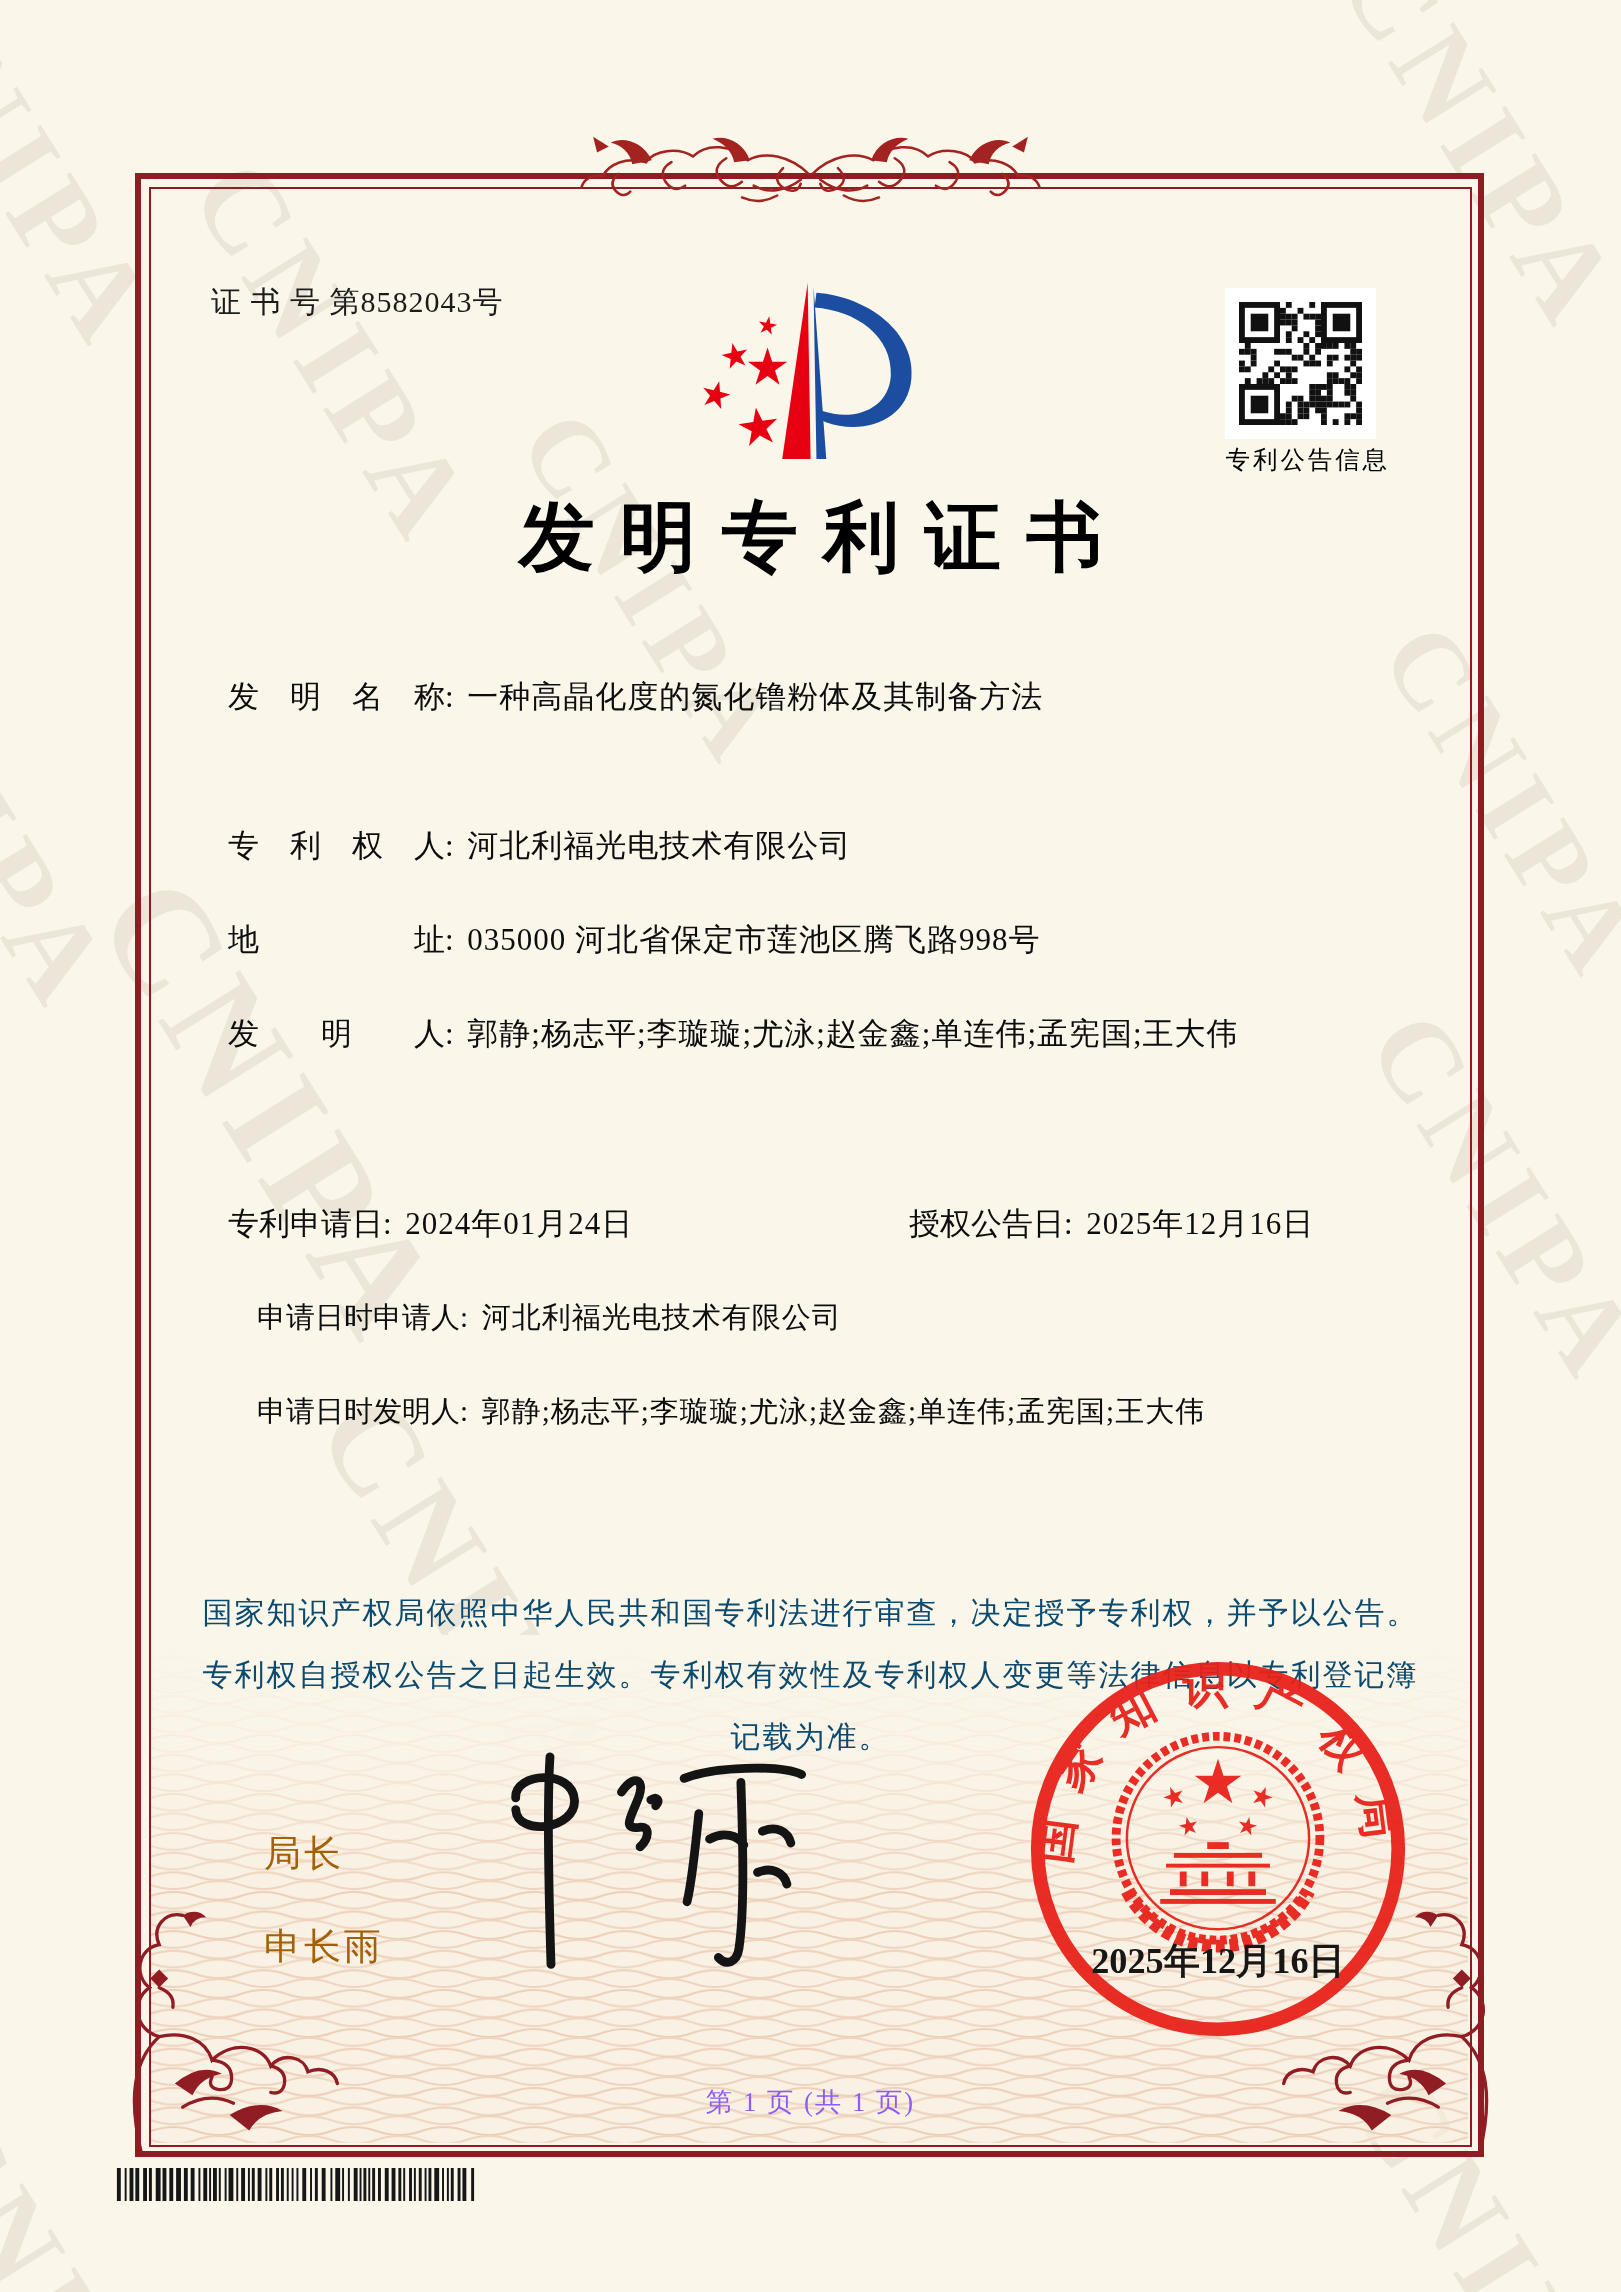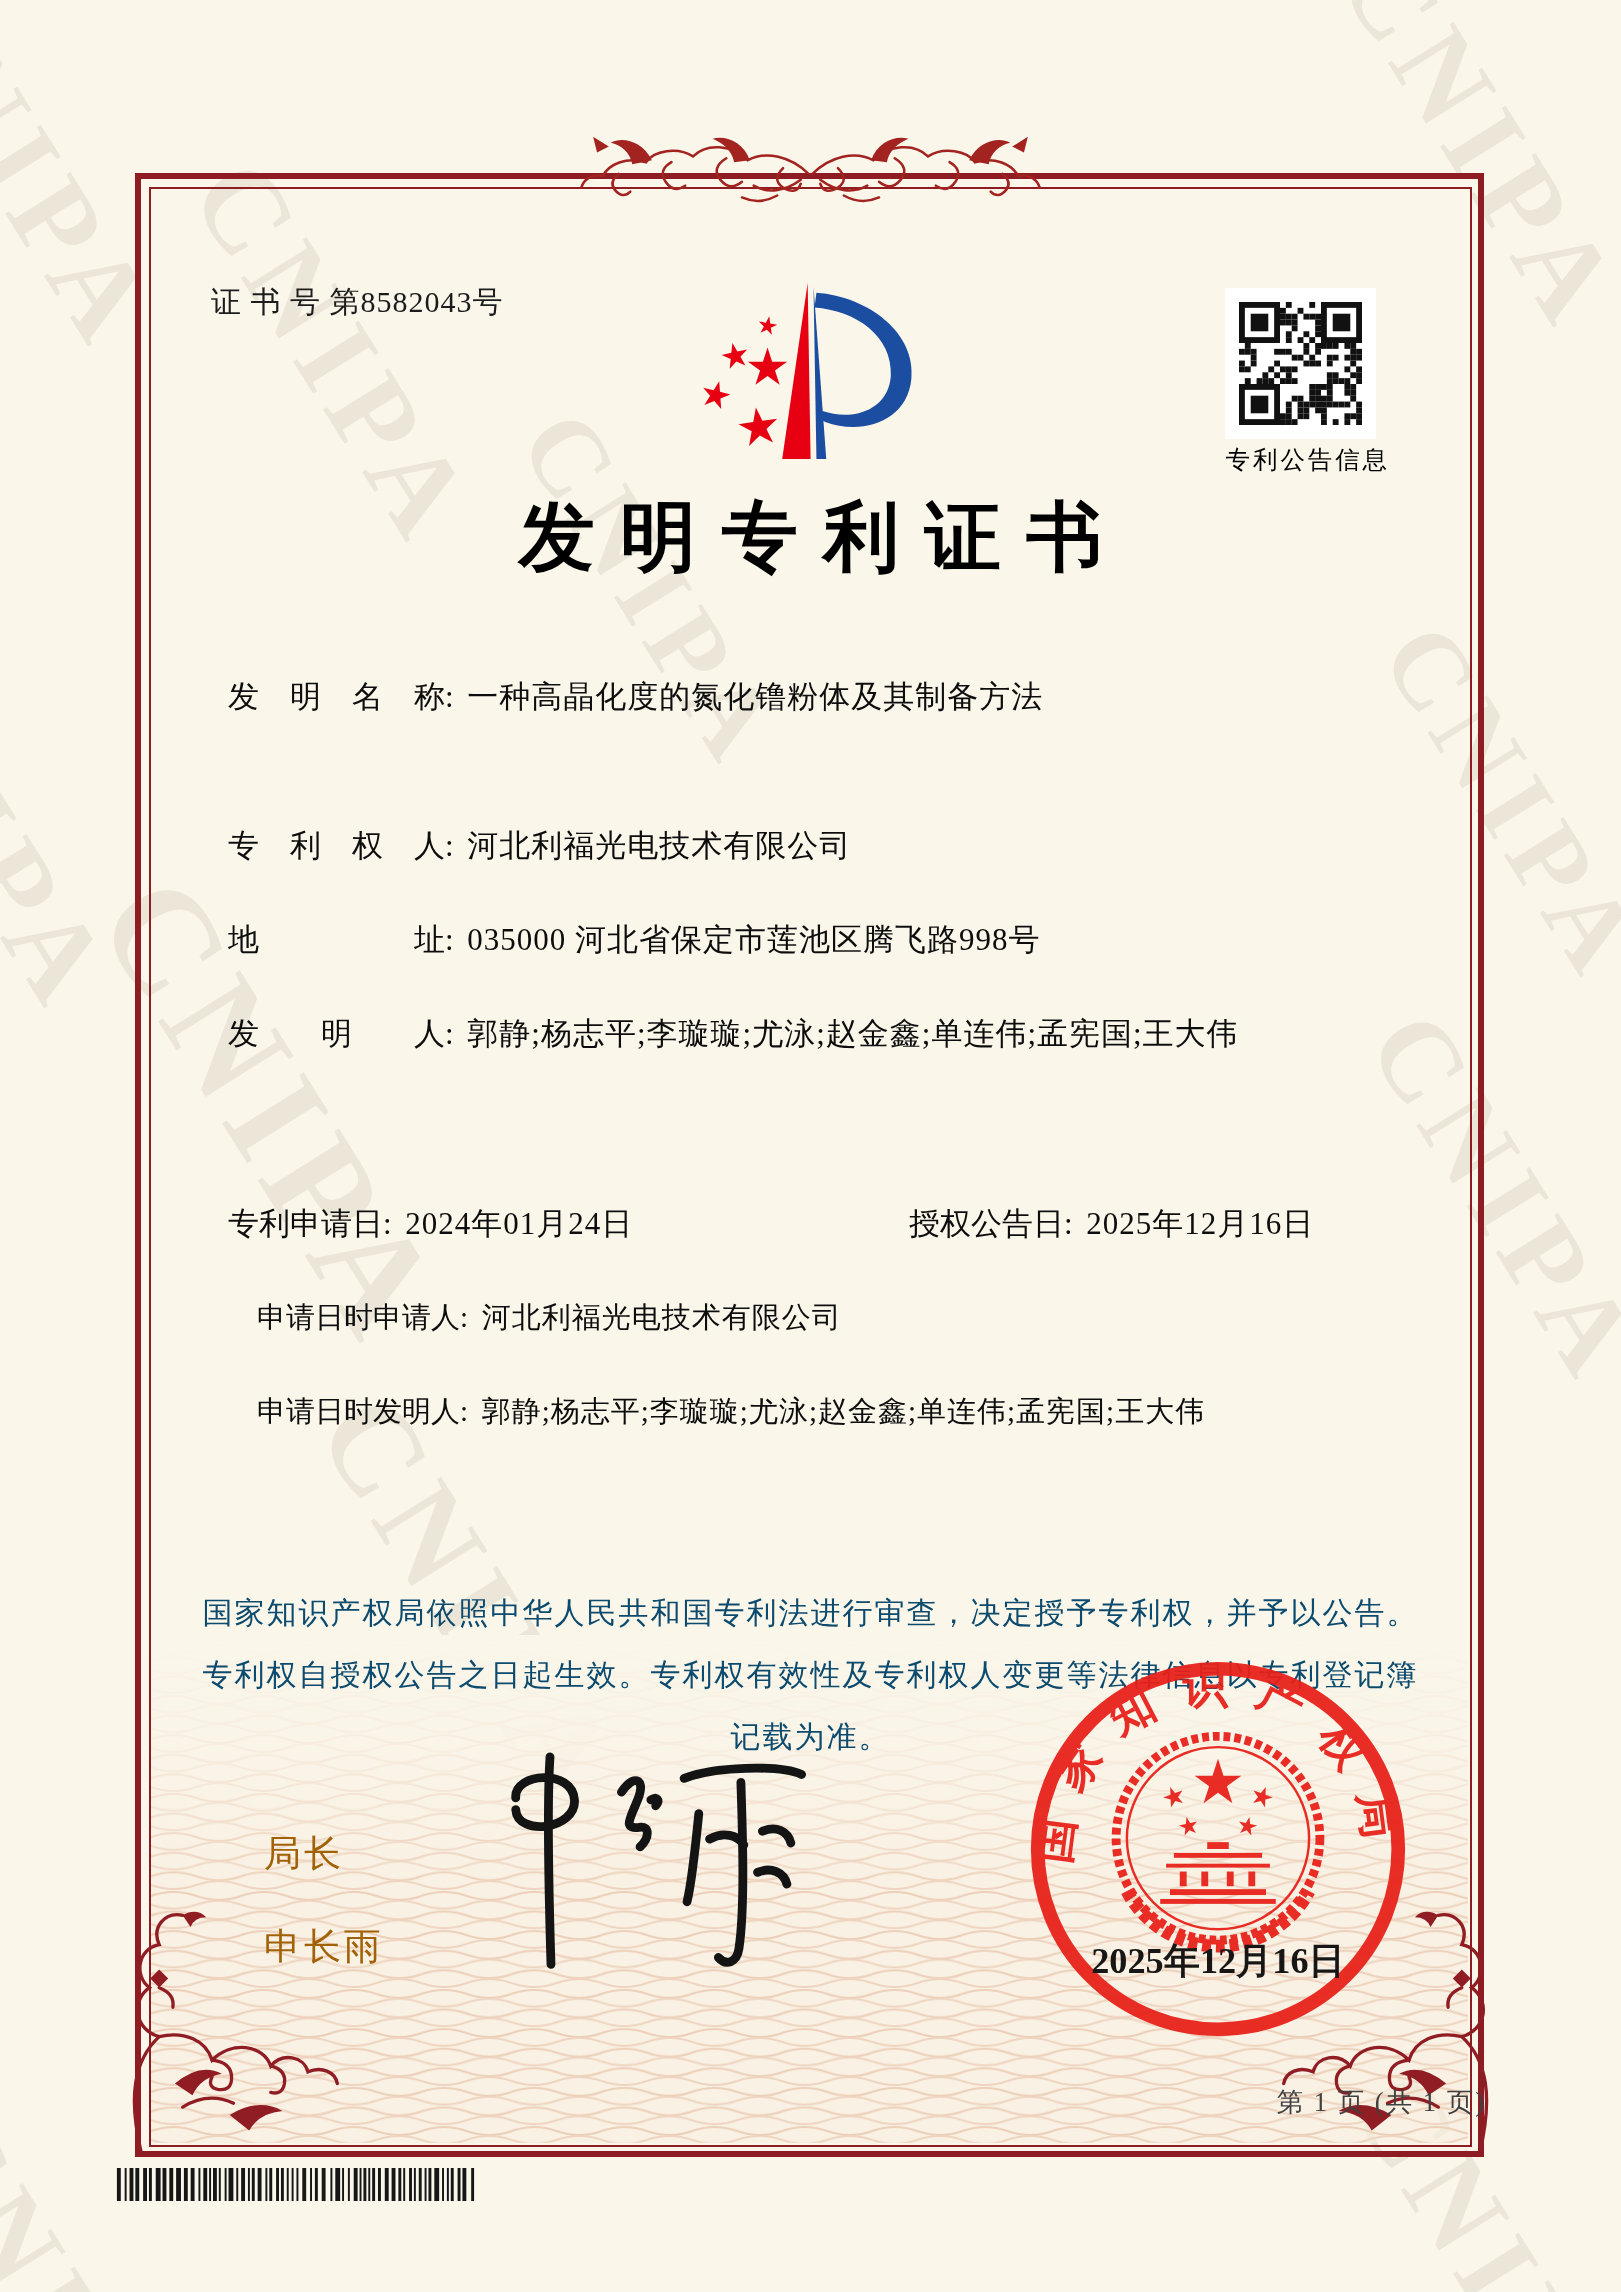--- a/index.html
+++ b/index.html
@@ -40,22 +40,22 @@
   .frow.small{font-size:29px;margin-left:29px;}
   
   .statement{position:absolute; left:198px; top:1582px; width:1225px; text-align:center;
     font-size:30px; line-height:62px; letter-spacing:2px; color:#0c4a6e;}
   
   .director{position:absolute; left:228px; top:1829px; font-size:37px; letter-spacing:2.9px; color:#a16207;margin-left:36px;}
   .director div{margin-bottom:43px;}
   .signature{position:absolute; left:457px; top:1743px;}
   .seal{position:absolute; left:1025px; top:1656px; opacity:0.94;}
   
-  .footer-page{position:absolute; left:135px; top:2084px; width:1351px; text-align:right;
-    font-size:26.5px; letter-spacing:2px; color:#404040;}
+  .footer-page{position:absolute; left:135px; top:2084px; width:1351px; text-align:center;
+    font-size:26.5px; letter-spacing:2px; color:#8b5cf6;}
   .barcode{position:absolute; left:115px; top:2168px;}
 </style>
 </head>
 <body>
 
 <div class="page">
 
   <span class="wm" style="left:-39px;top:-59px;font-size:118px;">CNIPA</span>
   <span class="wm" style="left:279px;top:137px;font-size:118px;">CNIPA</span>
   <span class="wm" style="left:1426px;top:-78px;font-size:118px;">CNIPA</span>

